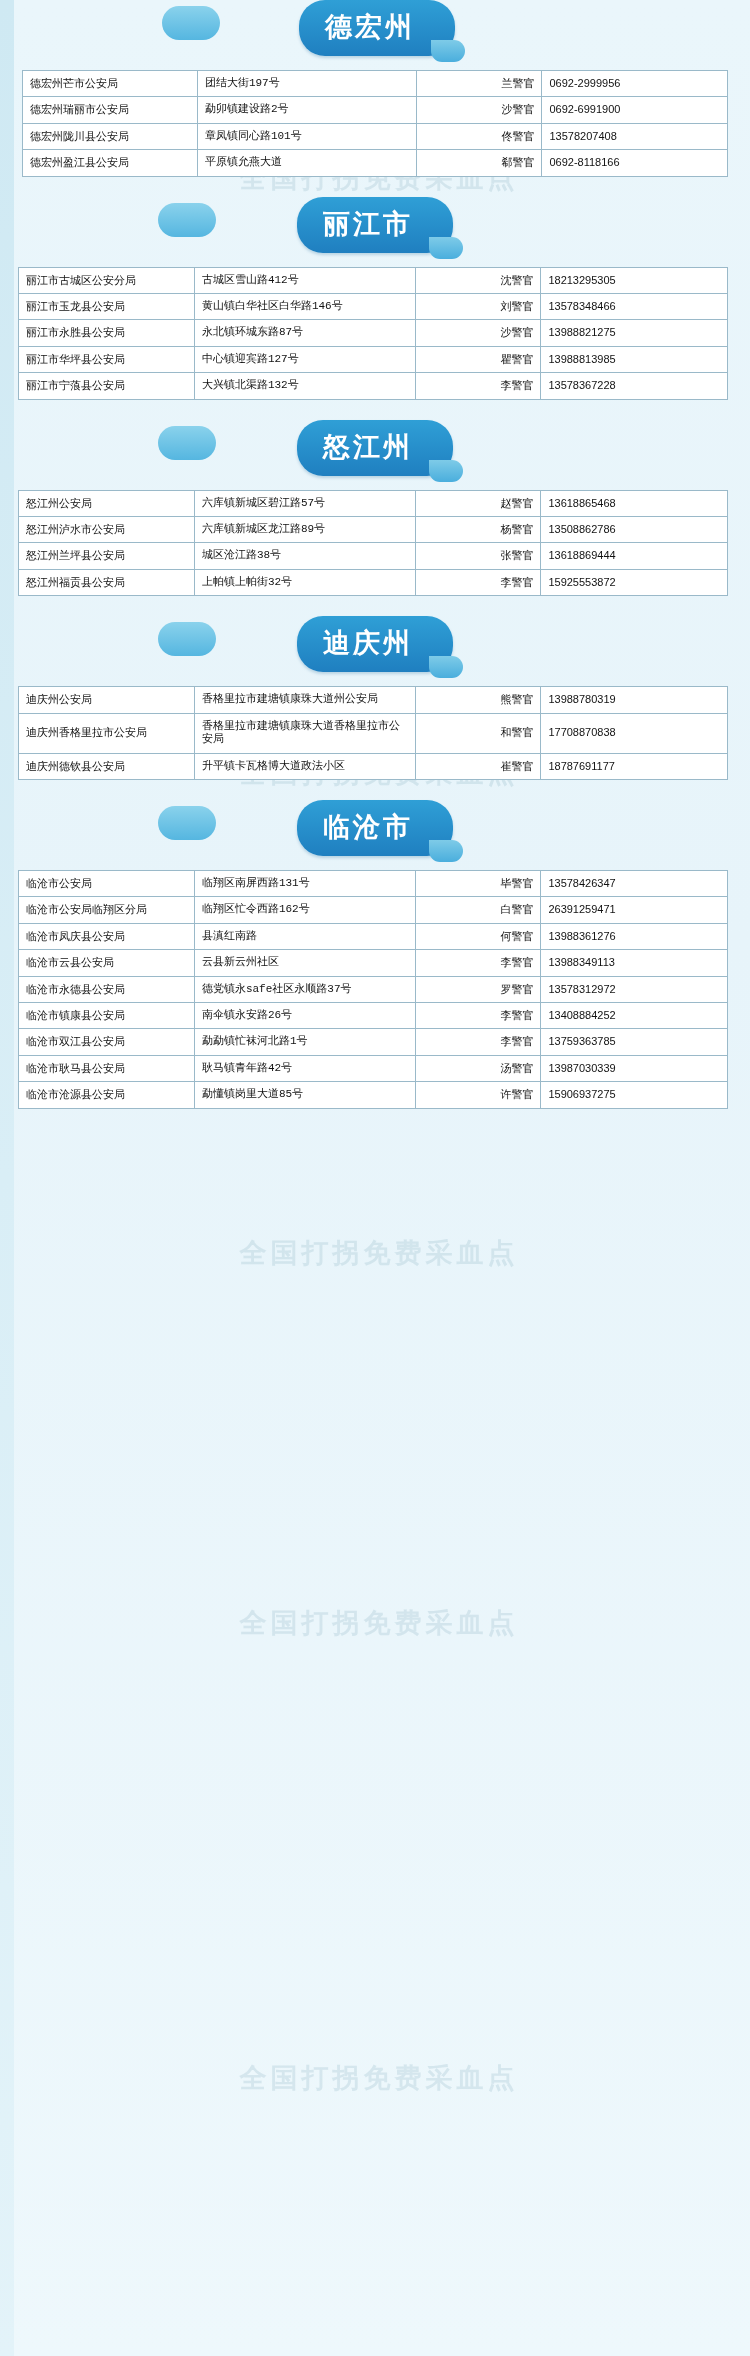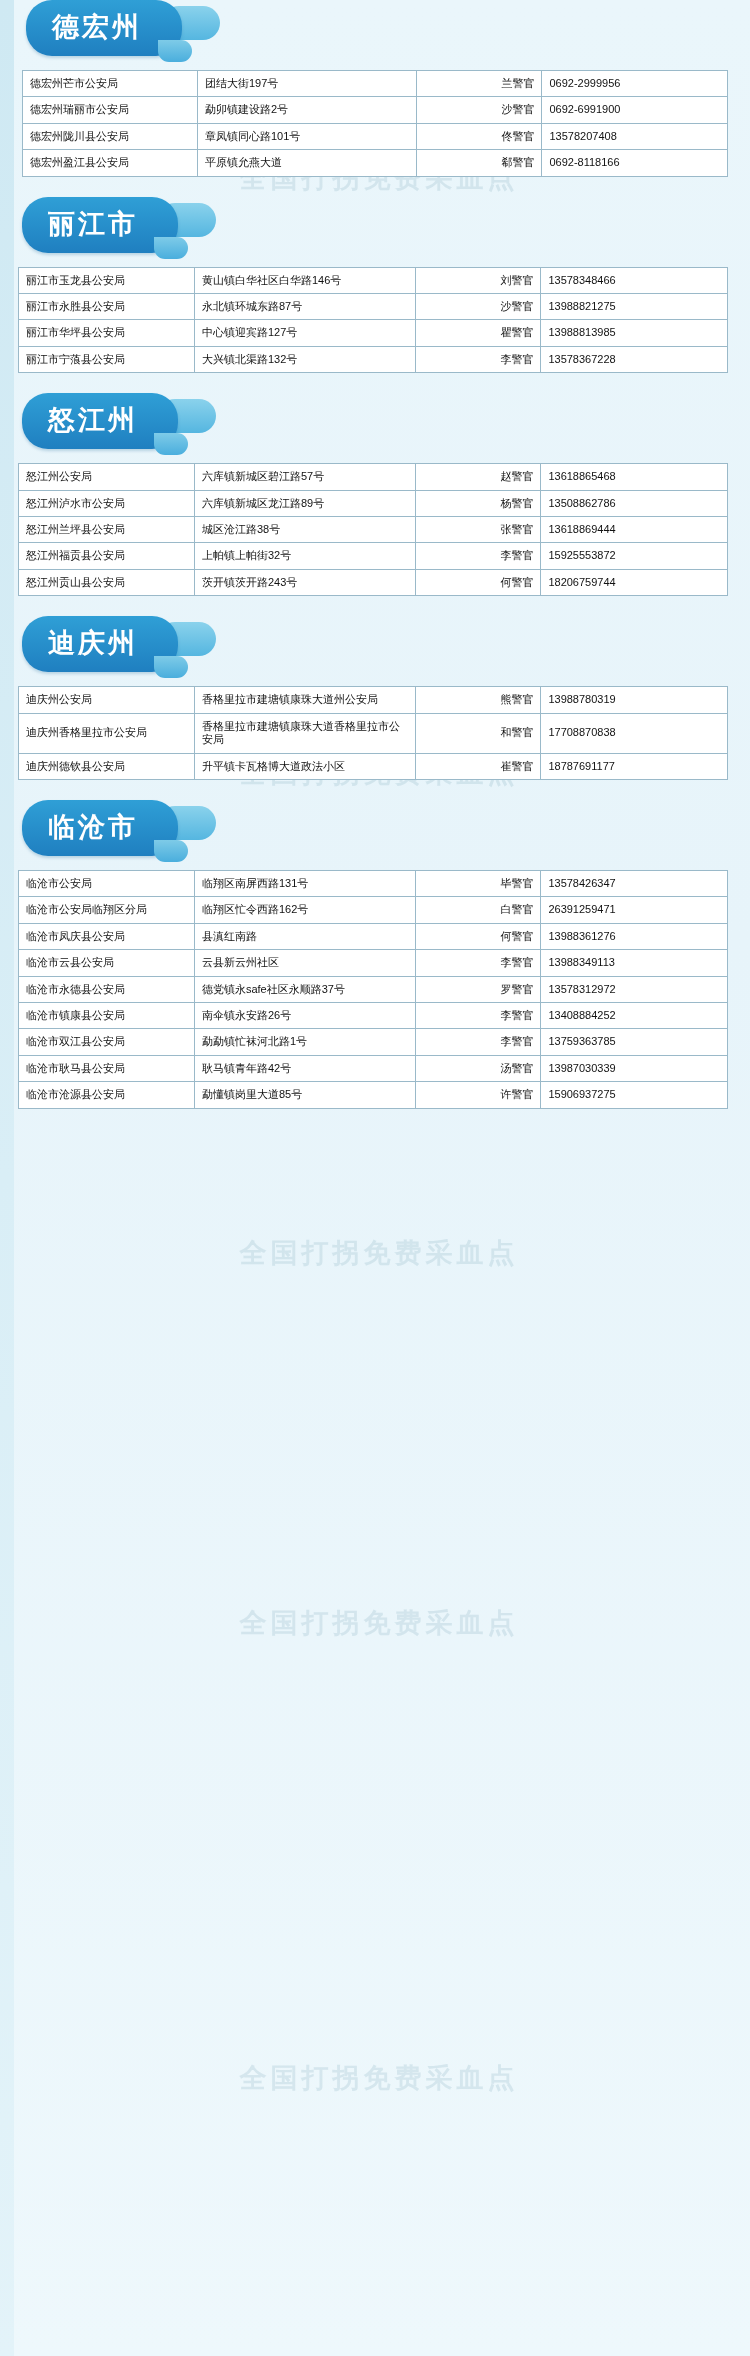--- a/index.html
+++ b/index.html
@@ -82,20 +82,21 @@
     right: -10px;
     bottom: -6px;
     width: 34px;
     height: 22px;
     background: linear-gradient(180deg, #7ecbe8, #4aaedd);
     border-radius: 0 14px 14px 14px;
     z-index: -1;
   }
   .banner-wrap {
     position: relative;
+    text-align: center;
   }
   .banner-tail {
     position: absolute;
     left: 140px;
     top: 6px;
     width: 58px;
     height: 34px;
     background: linear-gradient(180deg, #8ad2ec, #55b6e0);
     border-radius: 18px;
     z-index: 0;
@@ -111,21 +112,21 @@
   }
   table.dir td {
     border: 1px solid #9ab9c9;
     padding: 6px 7px;
     vertical-align: middle;
     line-height: 1.22;
     color: #111111;
     word-break: break-all;
   }
   td.c-unit   { width: 150px; }
-  td.c-addr   { width: 192px; }
+  td.c-addr   { width: 192px; font-family: Liberation Mono, monospace; }
   td.c-person { width: 103px; text-align: right; }
   td.c-phone  { width: 160px; letter-spacing: 0px; }
 
   .spacer-bottom { height: 26px; }
 </style>
 </head>
 <body>
 
 <div id="page">
   <div class="left-bar"></div>
@@ -167,20 +168,26 @@
               <td class="c-phone">0692-8118166</td>
             </tr>
           </tbody>
         </table>
       </div>
       <div class="section">
         <div class="banner-wrap"><div class="banner-tail"></div><div class="banner">丽江市</div></div>
         <table class="dir">
           <tbody>
             <tr>
+              <td class="c-unit">丽江市古城区公安分局</td>
+              <td class="c-addr">古城区雪山路412号</td>
+              <td class="c-person">沈警官</td>
+              <td class="c-phone">18213295305</td>
+            </tr>
+            <tr>
               <td class="c-unit">丽江市玉龙县公安局</td>
               <td class="c-addr">黄山镇白华社区白华路146号</td>
               <td class="c-person">刘警官</td>
               <td class="c-phone">13578348466</td>
             </tr>
             <tr>
               <td class="c-unit">丽江市永胜县公安局</td>
               <td class="c-addr">永北镇环城东路87号</td>
               <td class="c-person">沙警官</td>
               <td class="c-phone">13988821275</td>
@@ -221,26 +228,20 @@
               <td class="c-addr">城区沧江路38号</td>
               <td class="c-person">张警官</td>
               <td class="c-phone">13618869444</td>
             </tr>
             <tr>
               <td class="c-unit">怒江州福贡县公安局</td>
               <td class="c-addr">上帕镇上帕街32号</td>
               <td class="c-person">李警官</td>
               <td class="c-phone">15925553872</td>
             </tr>
-            <tr>
-              <td class="c-unit">怒江州贡山县公安局</td>
-              <td class="c-addr">茨开镇茨开路243号</td>
-              <td class="c-person">何警官</td>
-              <td class="c-phone">18206759744</td>
-            </tr>
           </tbody>
         </table>
       </div>
       <div class="section">
         <div class="banner-wrap"><div class="banner-tail"></div><div class="banner">迪庆州</div></div>
         <table class="dir">
           <tbody>
             <tr>
               <td class="c-unit">迪庆州公安局</td>
               <td class="c-addr">香格里拉市建塘镇康珠大道州公安局</td>

